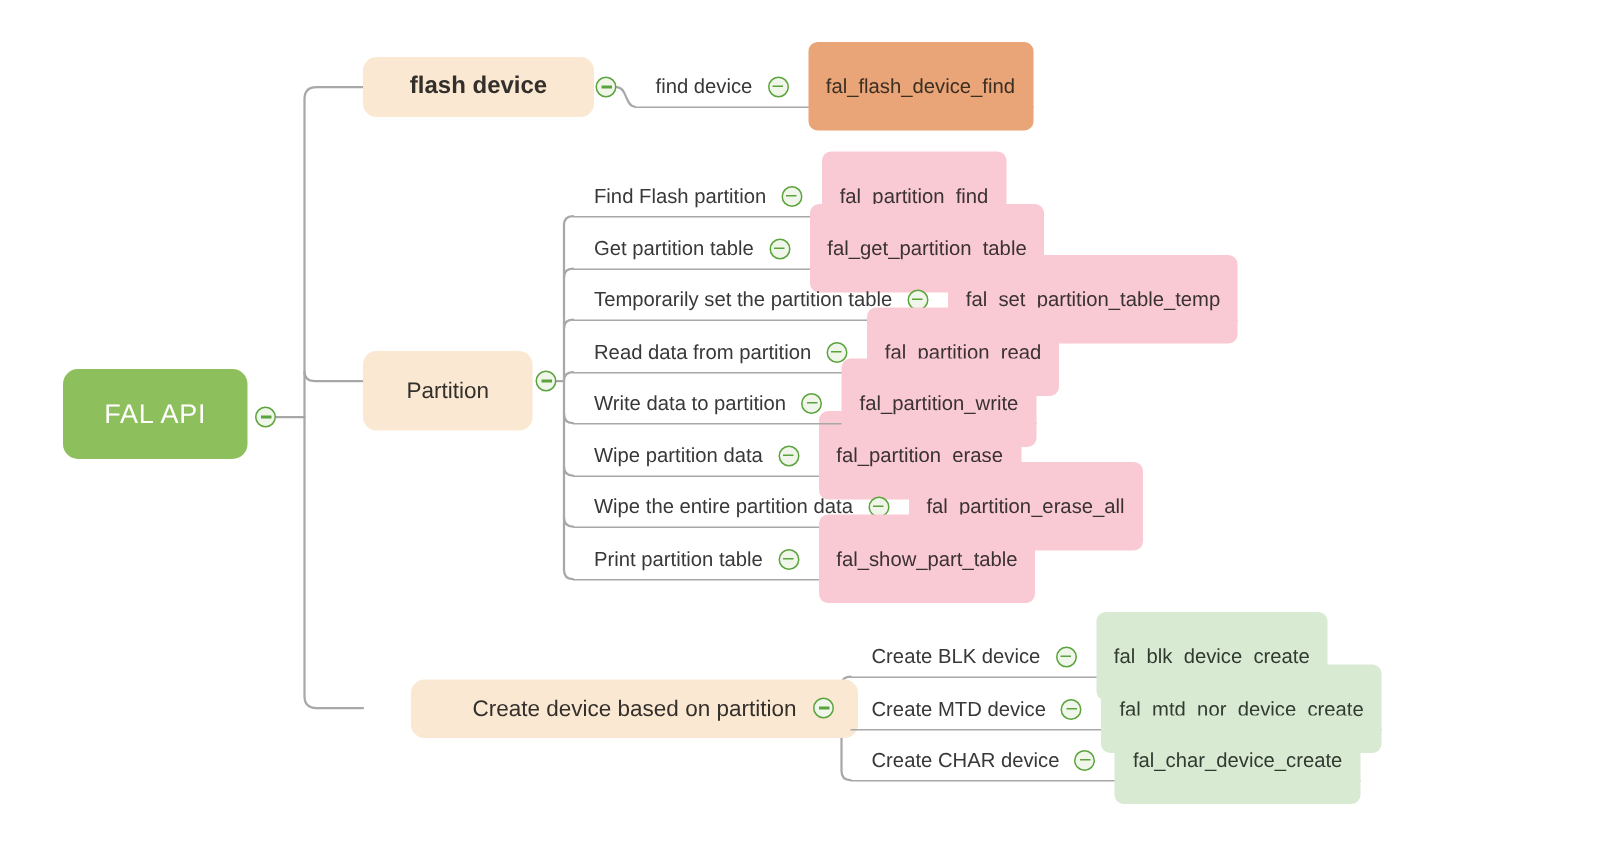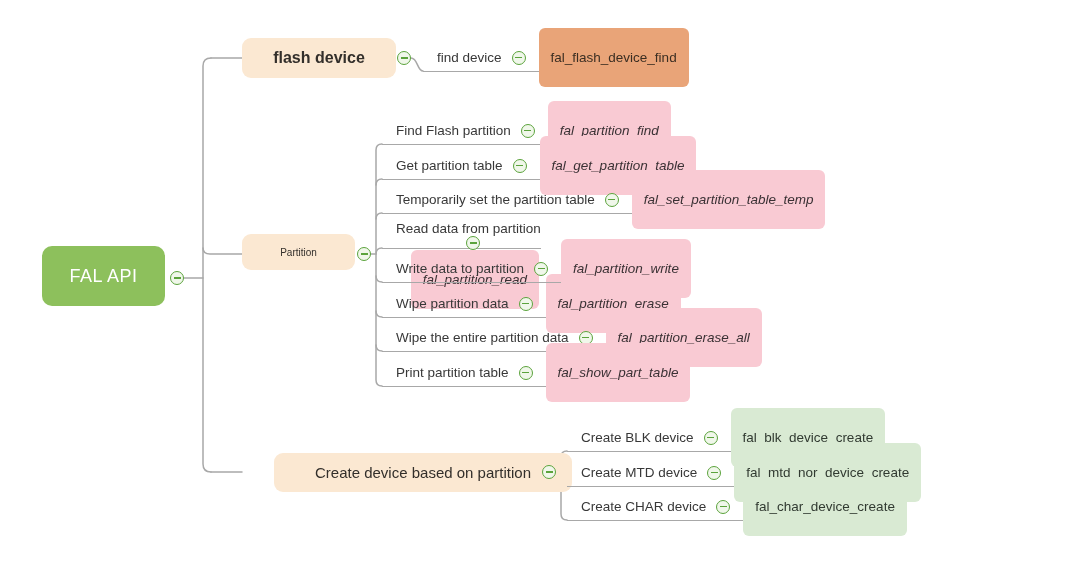--- a/index.html
+++ b/index.html
@@ -21,21 +21,21 @@
   }
   .root-node{
     left:42px;top:246px;width:123px;height:60px;
     background:#8dc05c;border-radius:10px;
     color:#ffffff;font-size:18px;font-weight:500;letter-spacing:.5px;
   }
   .branch-node{
     background:#fbe8d2;border-radius:9px;color:#332f2b;
   }
   .branch-flash{left:242px;top:38px;width:154px;height:40px;font-size:16px;font-weight:700;}
-  .branch-partition{left:242px;top:234px;width:113px;height:36px;font-size:10px;font-weight:500;}
+  .branch-partition{left:242px;top:234px;width:113px;height:53px;font-size:15px;font-weight:500;}
   .branch-create{left:242px;top:453px;width:298px;height:39px;font-size:15px;font-weight:500;margin-left:32px;}
 
   .collapse{
     position:absolute;width:14px;height:14px;box-sizing:border-box;
     border:1.5px solid #5ba33c;border-radius:50%;
     background:#f0f7ea;
     display:flex;align-items:center;justify-content:center;
     cursor:pointer;
   }
   .collapse::after{content:"";width:7px;height:1.5px;background:#5ba33c;}
@@ -53,21 +53,21 @@
     display:flex;align-items:center;justify-content:center;
     margin:0 0 0 10px;cursor:pointer;
   }
   .row-collapse::after{content:"";width:7px;height:1.5px;background:#5ba33c;}
   .api-box{
     height:27px;line-height:27px;
     margin-left:13px;padding:16px 12px;
     border-radius:6px;font-size:13.5px;color:#3b2e22;
   }
   .api-orange{background:#e9a478;}
-  .api-pink{background:#f9cad3;color:#3a3134;font-style:italic;}
+  .api-pink{background:#f9cad3;color:#3a3134;}
   .api-green{background:#d9ead3;color:#313a31;}
 </style>
 </head>
 <body>
 
 <div class="canvas">
 
   <svg class="links">
 
     <path d="M184,278 H203"></path>
@@ -120,21 +120,21 @@
     <span class="row-collapse"></span>
     <span class="api-box api-pink">fal_get_partition_table</span>
   </div>
 
   <div class="child-row" style="left:382px;top:186px;">
     <span class="child-label">Temporarily set the partition table</span>
     <span class="row-collapse"></span>
     <span class="api-box api-pink">fal_set_partition_table_temp</span>
   </div>
 
-  <div class="child-row" style="left:382px;top:221px;flex-direction:column;">
+  <div class="child-row" style="left:382px;top:221px;">
     <span class="child-label">Read data from partition</span>
     <span class="row-collapse"></span>
     <span class="api-box api-pink">fal_partition_read</span>
   </div>
 
   <div class="child-row" style="left:382px;top:290px;">
     <span class="child-label">Wipe partition data</span>
     <span class="row-collapse"></span>
     <span class="api-box api-pink">fal_partition_erase</span>
   </div>

